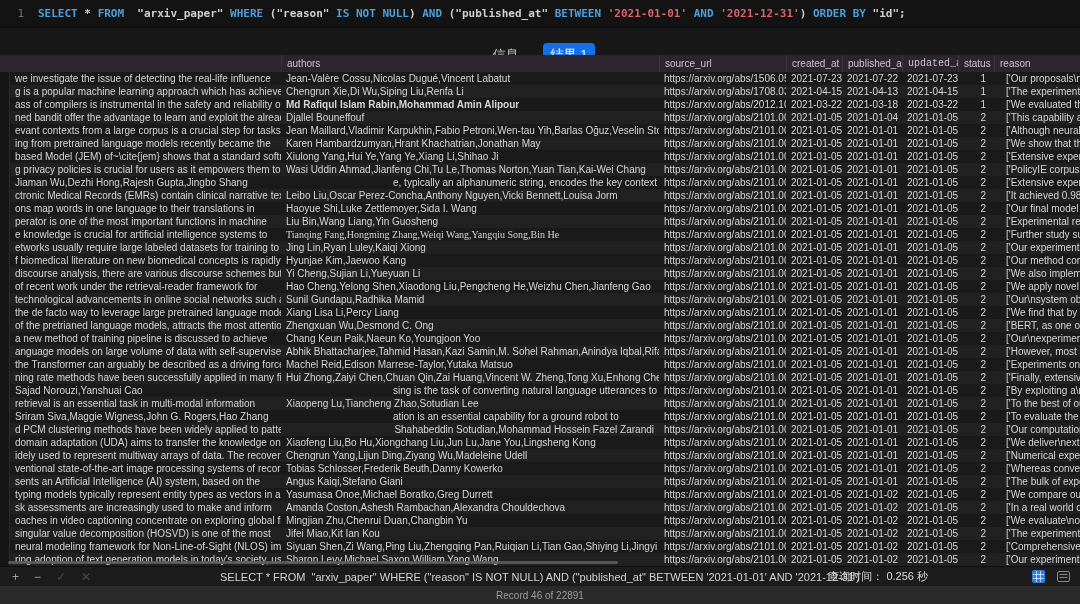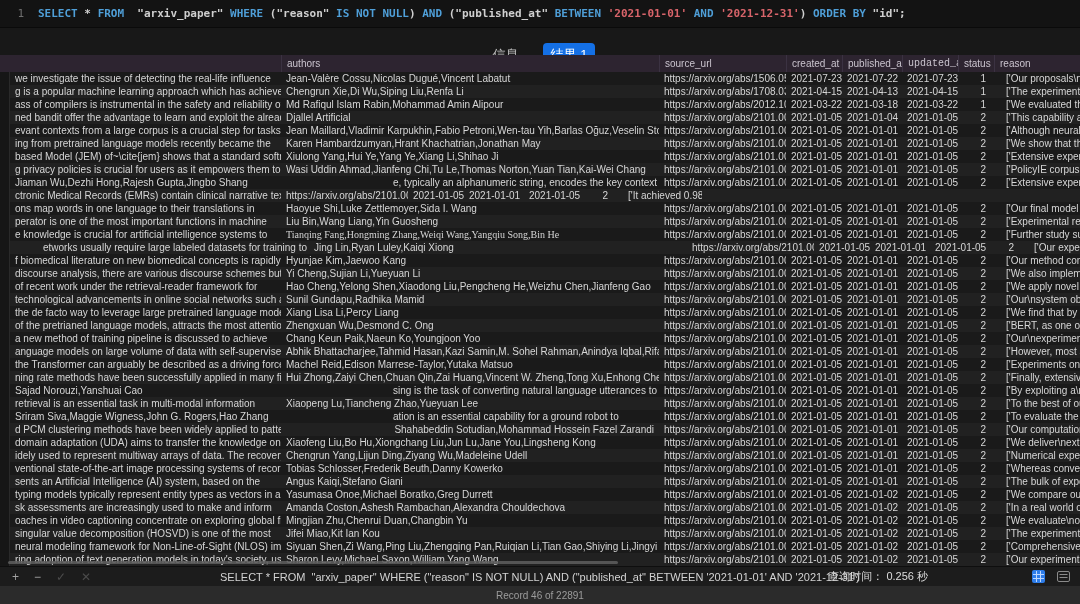--- a/index.html
+++ b/index.html
@@ -94,32 +94,32 @@
         <div class="cell c-url" style="width: 127px;">https://arxiv.org/abs/1708.03854</div>
         <div class="cell c-created" style="width: 56px;">2021-04-15</div>
         <div class="cell c-published" style="width: 60px;">2021-04-13</div>
         <div class="cell c-updated" style="width: 56px;">2021-04-15</div>
         <div class="cell c-status" style="width: 36px;">1</div>
         <div class="cell c-reason" style="width: 86px;">['The experimental\nre</div>
       </div>
       <div class="trow">
         <div class="cell gutter" style="width: 10px;"></div>
         <div class="cell c-abstract" style="width: 271px;">ass of compilers is instrumental in the safety and reliability of</div>
-        <div class="cell c-authors" style="width: 378px;">Md Rafiqul Islam Rabin,Mohammad Amin Alipour</div>
+        <div class="cell c-authors" style="width: 378px; font-weight: bold;">Md Rafiqul Islam Rabin,Mohammad Amin Alipour</div>
         <div class="cell c-url" style="width: 127px;">https://arxiv.org/abs/2012.10662</div>
         <div class="cell c-created" style="width: 56px;">2021-03-22</div>
         <div class="cell c-published" style="width: 60px;">2021-03-18</div>
         <div class="cell c-updated" style="width: 56px;">2021-03-22</div>
         <div class="cell c-status" style="width: 36px;">1</div>
         <div class="cell c-reason" style="width: 86px;">['We evaluated this ap</div>
       </div>
       <div class="trow">
         <div class="cell gutter" style="width: 10px;"></div>
         <div class="cell c-abstract" style="width: 271px;">ned bandit offer the advantage to learn and exploit the already</div>
-        <div class="cell c-authors" style="width: 378px;">Djallel Artificial</div>
+        <div class="cell c-authors" style="width: 378px;">Djallel Bouneffouf</div>
         <div class="cell c-url" style="width: 127px;">https://arxiv.org/abs/2101.00001</div>
         <div class="cell c-created" style="width: 56px;">2021-01-05</div>
         <div class="cell c-published" style="width: 60px;">2021-01-04</div>
         <div class="cell c-updated" style="width: 56px;">2021-01-05</div>
         <div class="cell c-status" style="width: 36px;">2</div>
         <div class="cell c-reason" style="width: 86px;">['This capability allow</div>
       </div>
       <div class="trow">
         <div class="cell gutter" style="width: 10px;"></div>
         <div class="cell c-abstract" style="width: 271px;">evant contexts from a large corpus is a crucial step for tasks</div>
@@ -171,20 +171,21 @@
         <div class="cell c-url" style="width: 127px;">https://arxiv.org/abs/2101.00130</div>
         <div class="cell c-created" style="width: 56px;">2021-01-05</div>
         <div class="cell c-published" style="width: 60px;">2021-01-01</div>
         <div class="cell c-updated" style="width: 56px;">2021-01-05</div>
         <div class="cell c-status" style="width: 36px;">2</div>
         <div class="cell c-reason" style="width: 86px;">['Extensive experimen</div>
       </div>
       <div class="trow">
         <div class="cell gutter" style="width: 10px;"></div>
         <div class="cell c-abstract" style="width: 271px;">ctronic Medical Records (EMRs) contain clinical narrative text</div>
+        <div class="cell c-authors" style="width: 378px;">Leibo Liu,Oscar Perez-Concha,Anthony Nguyen,Vicki Bennett,Louisa Jorm</div>
         <div class="cell c-url" style="width: 127px;">https://arxiv.org/abs/2101.00146</div>
         <div class="cell c-created" style="width: 56px;">2021-01-05</div>
         <div class="cell c-published" style="width: 60px;">2021-01-01</div>
         <div class="cell c-updated" style="width: 56px;">2021-01-05</div>
         <div class="cell c-status" style="width: 36px;">2</div>
         <div class="cell c-reason" style="width: 86px;">['It achieved 0.9866 p</div>
       </div>
       <div class="trow">
         <div class="cell gutter" style="width: 10px;"></div>
         <div class="cell c-abstract" style="width: 271px;">ons map words in one language to their translations in</div>
@@ -213,21 +214,21 @@
         <div class="cell c-authors" style="width: 378px; font-family: Liberation Serif, serif;">Tianqing Fang,Hongming Zhang,Weiqi Wang,Yangqiu Song,Bin He</div>
         <div class="cell c-url" style="width: 127px;">https://arxiv.org/abs/2101.00154</div>
         <div class="cell c-created" style="width: 56px;">2021-01-05</div>
         <div class="cell c-published" style="width: 60px;">2021-01-01</div>
         <div class="cell c-updated" style="width: 56px;">2021-01-05</div>
         <div class="cell c-status" style="width: 36px;">2</div>
         <div class="cell c-reason" style="width: 86px;">['Further study sugge</div>
       </div>
       <div class="trow">
         <div class="cell gutter" style="width: 10px;"></div>
-        <div class="cell c-abstract" style="width: 271px; margin-left: 28px;">etworks usually require large labeled datasets for training to</div>
+        <div class="cell c-abstract" style="width: 271px;">etworks usually require large labeled datasets for training to</div>
         <div class="cell c-authors" style="width: 378px;">Jing Lin,Ryan Luley,Kaiqi Xiong</div>
         <div class="cell c-url" style="width: 127px;">https://arxiv.org/abs/2101.00157</div>
         <div class="cell c-created" style="width: 56px;">2021-01-05</div>
         <div class="cell c-published" style="width: 60px;">2021-01-01</div>
         <div class="cell c-updated" style="width: 56px;">2021-01-05</div>
         <div class="cell c-status" style="width: 36px;">2</div>
         <div class="cell c-reason" style="width: 86px;">['Our experimental\nre</div>
       </div>
       <div class="trow">
         <div class="cell gutter" style="width: 10px;"></div>
@@ -346,21 +347,21 @@
         <div class="cell c-url" style="width: 127px;">https://arxiv.org/abs/2101.00259</div>
         <div class="cell c-created" style="width: 56px;">2021-01-05</div>
         <div class="cell c-published" style="width: 60px;">2021-01-01</div>
         <div class="cell c-updated" style="width: 56px;">2021-01-05</div>
         <div class="cell c-status" style="width: 36px;">2</div>
         <div class="cell c-reason" style="width: 86px;">['By exploiting a\nrela</div>
       </div>
       <div class="trow">
         <div class="cell gutter" style="width: 10px;"></div>
         <div class="cell c-abstract" style="width: 271px;">retrieval is an essential task in multi-modal information</div>
-        <div class="cell c-authors" style="width: 378px;">Xiaopeng Lu,Tiancheng Zhao,Yueyuan Lee</div>
+        <div class="cell c-authors" style="width: 378px;">Xiaopeng Lu,Tiancheng Zhao,Sotudian Lee</div>
         <div class="cell c-url" style="width: 127px;">https://arxiv.org/abs/2101.00265</div>
         <div class="cell c-created" style="width: 56px;">2021-01-05</div>
         <div class="cell c-published" style="width: 60px;">2021-01-01</div>
         <div class="cell c-updated" style="width: 56px;">2021-01-05</div>
         <div class="cell c-status" style="width: 36px;">2</div>
         <div class="cell c-reason" style="width: 86px;">['To the best of our kn</div>
       </div>
       <div class="trow">
         <div class="cell gutter" style="width: 10px;"></div>
         <div class="cell c-authors" style="width: 378px;">Sriram Siva,Maggie Wigness,John G. Rogers,Hao Zhang</div>

